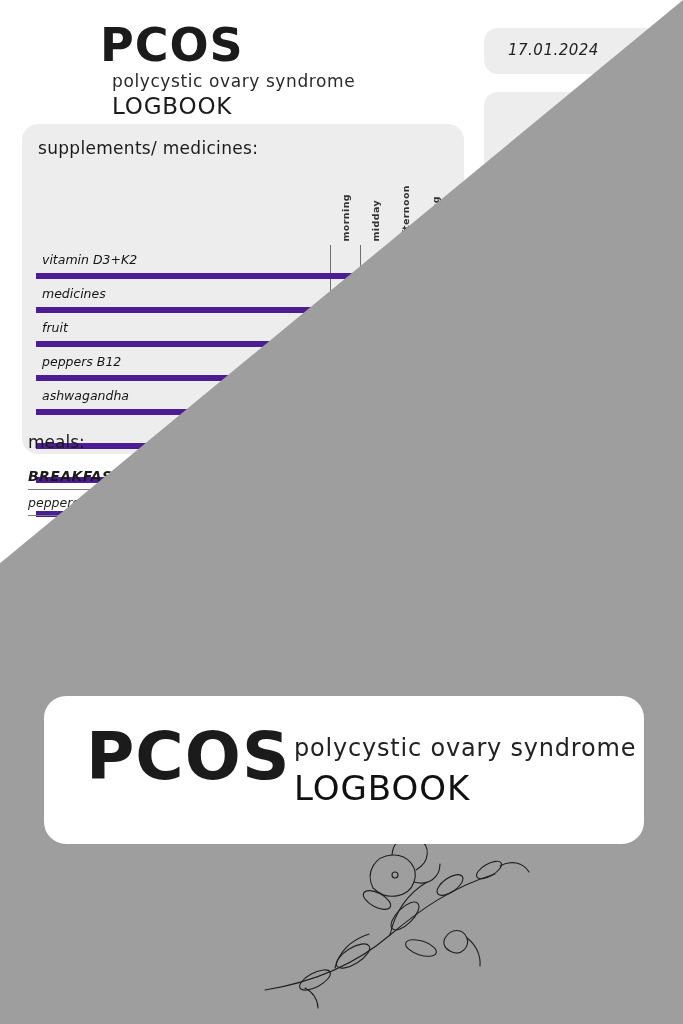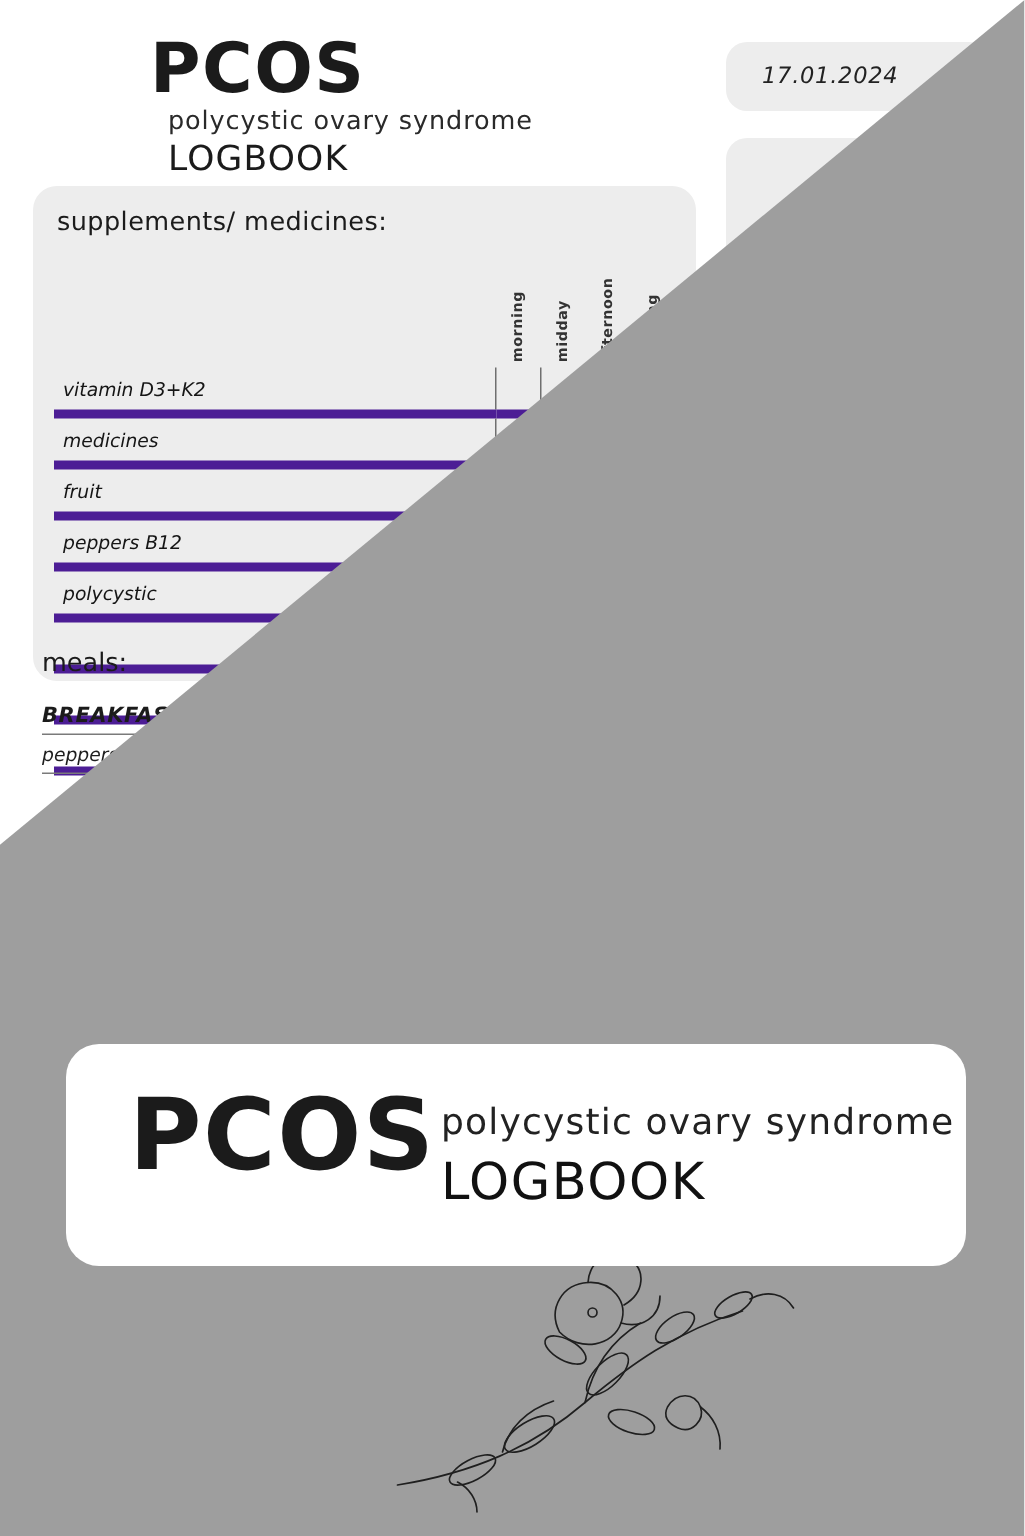--- a/index.html
+++ b/index.html
@@ -340,21 +340,21 @@
           <td class="slot last"></td>
         </tr>
         <tr>
           <td>peppers B12</td>
           <td class="slot"></td>
           <td class="slot"></td>
           <td class="slot">x</td>
           <td class="slot last"></td>
         </tr>
         <tr>
-          <td>polycystic</td>
+          <td>ashwagandha</td>
           <td class="slot"></td>
           <td class="slot"></td>
           <td class="slot"></td>
           <td class="slot last">x</td>
         </tr>
         <tr class="blank">
           <td></td>
           <td class="slot"></td>
           <td class="slot"></td>
           <td class="slot"></td>

